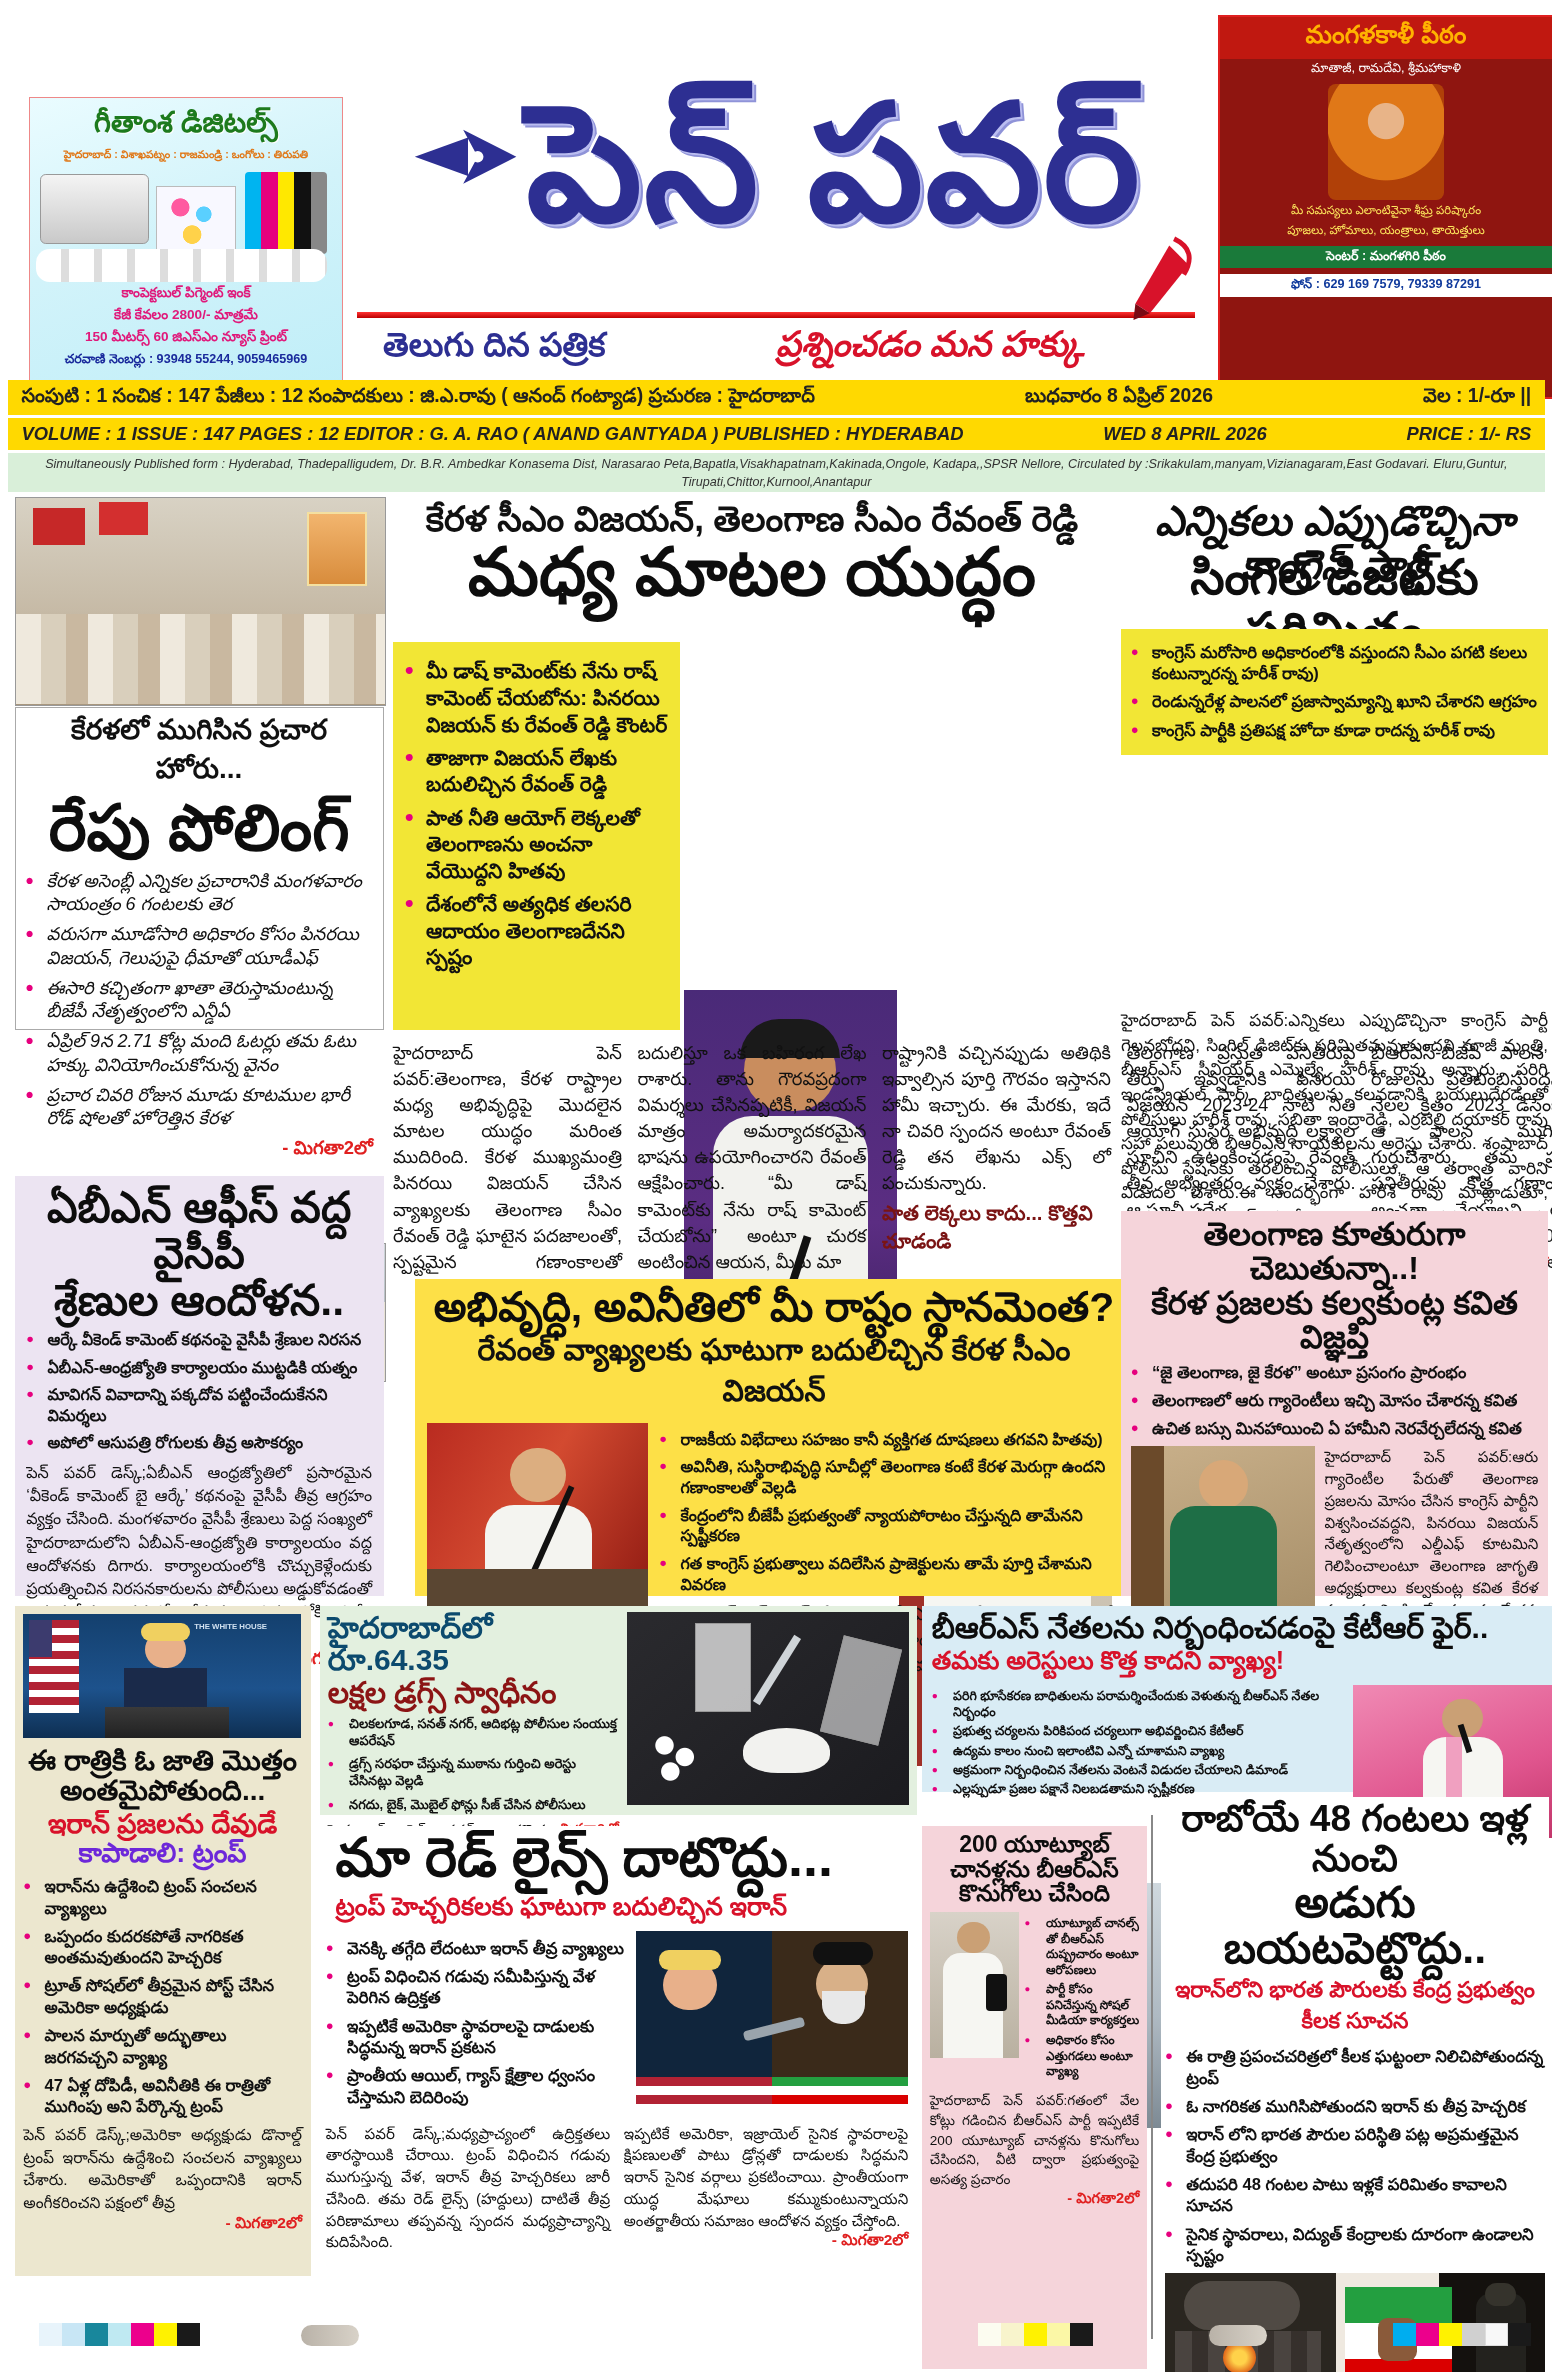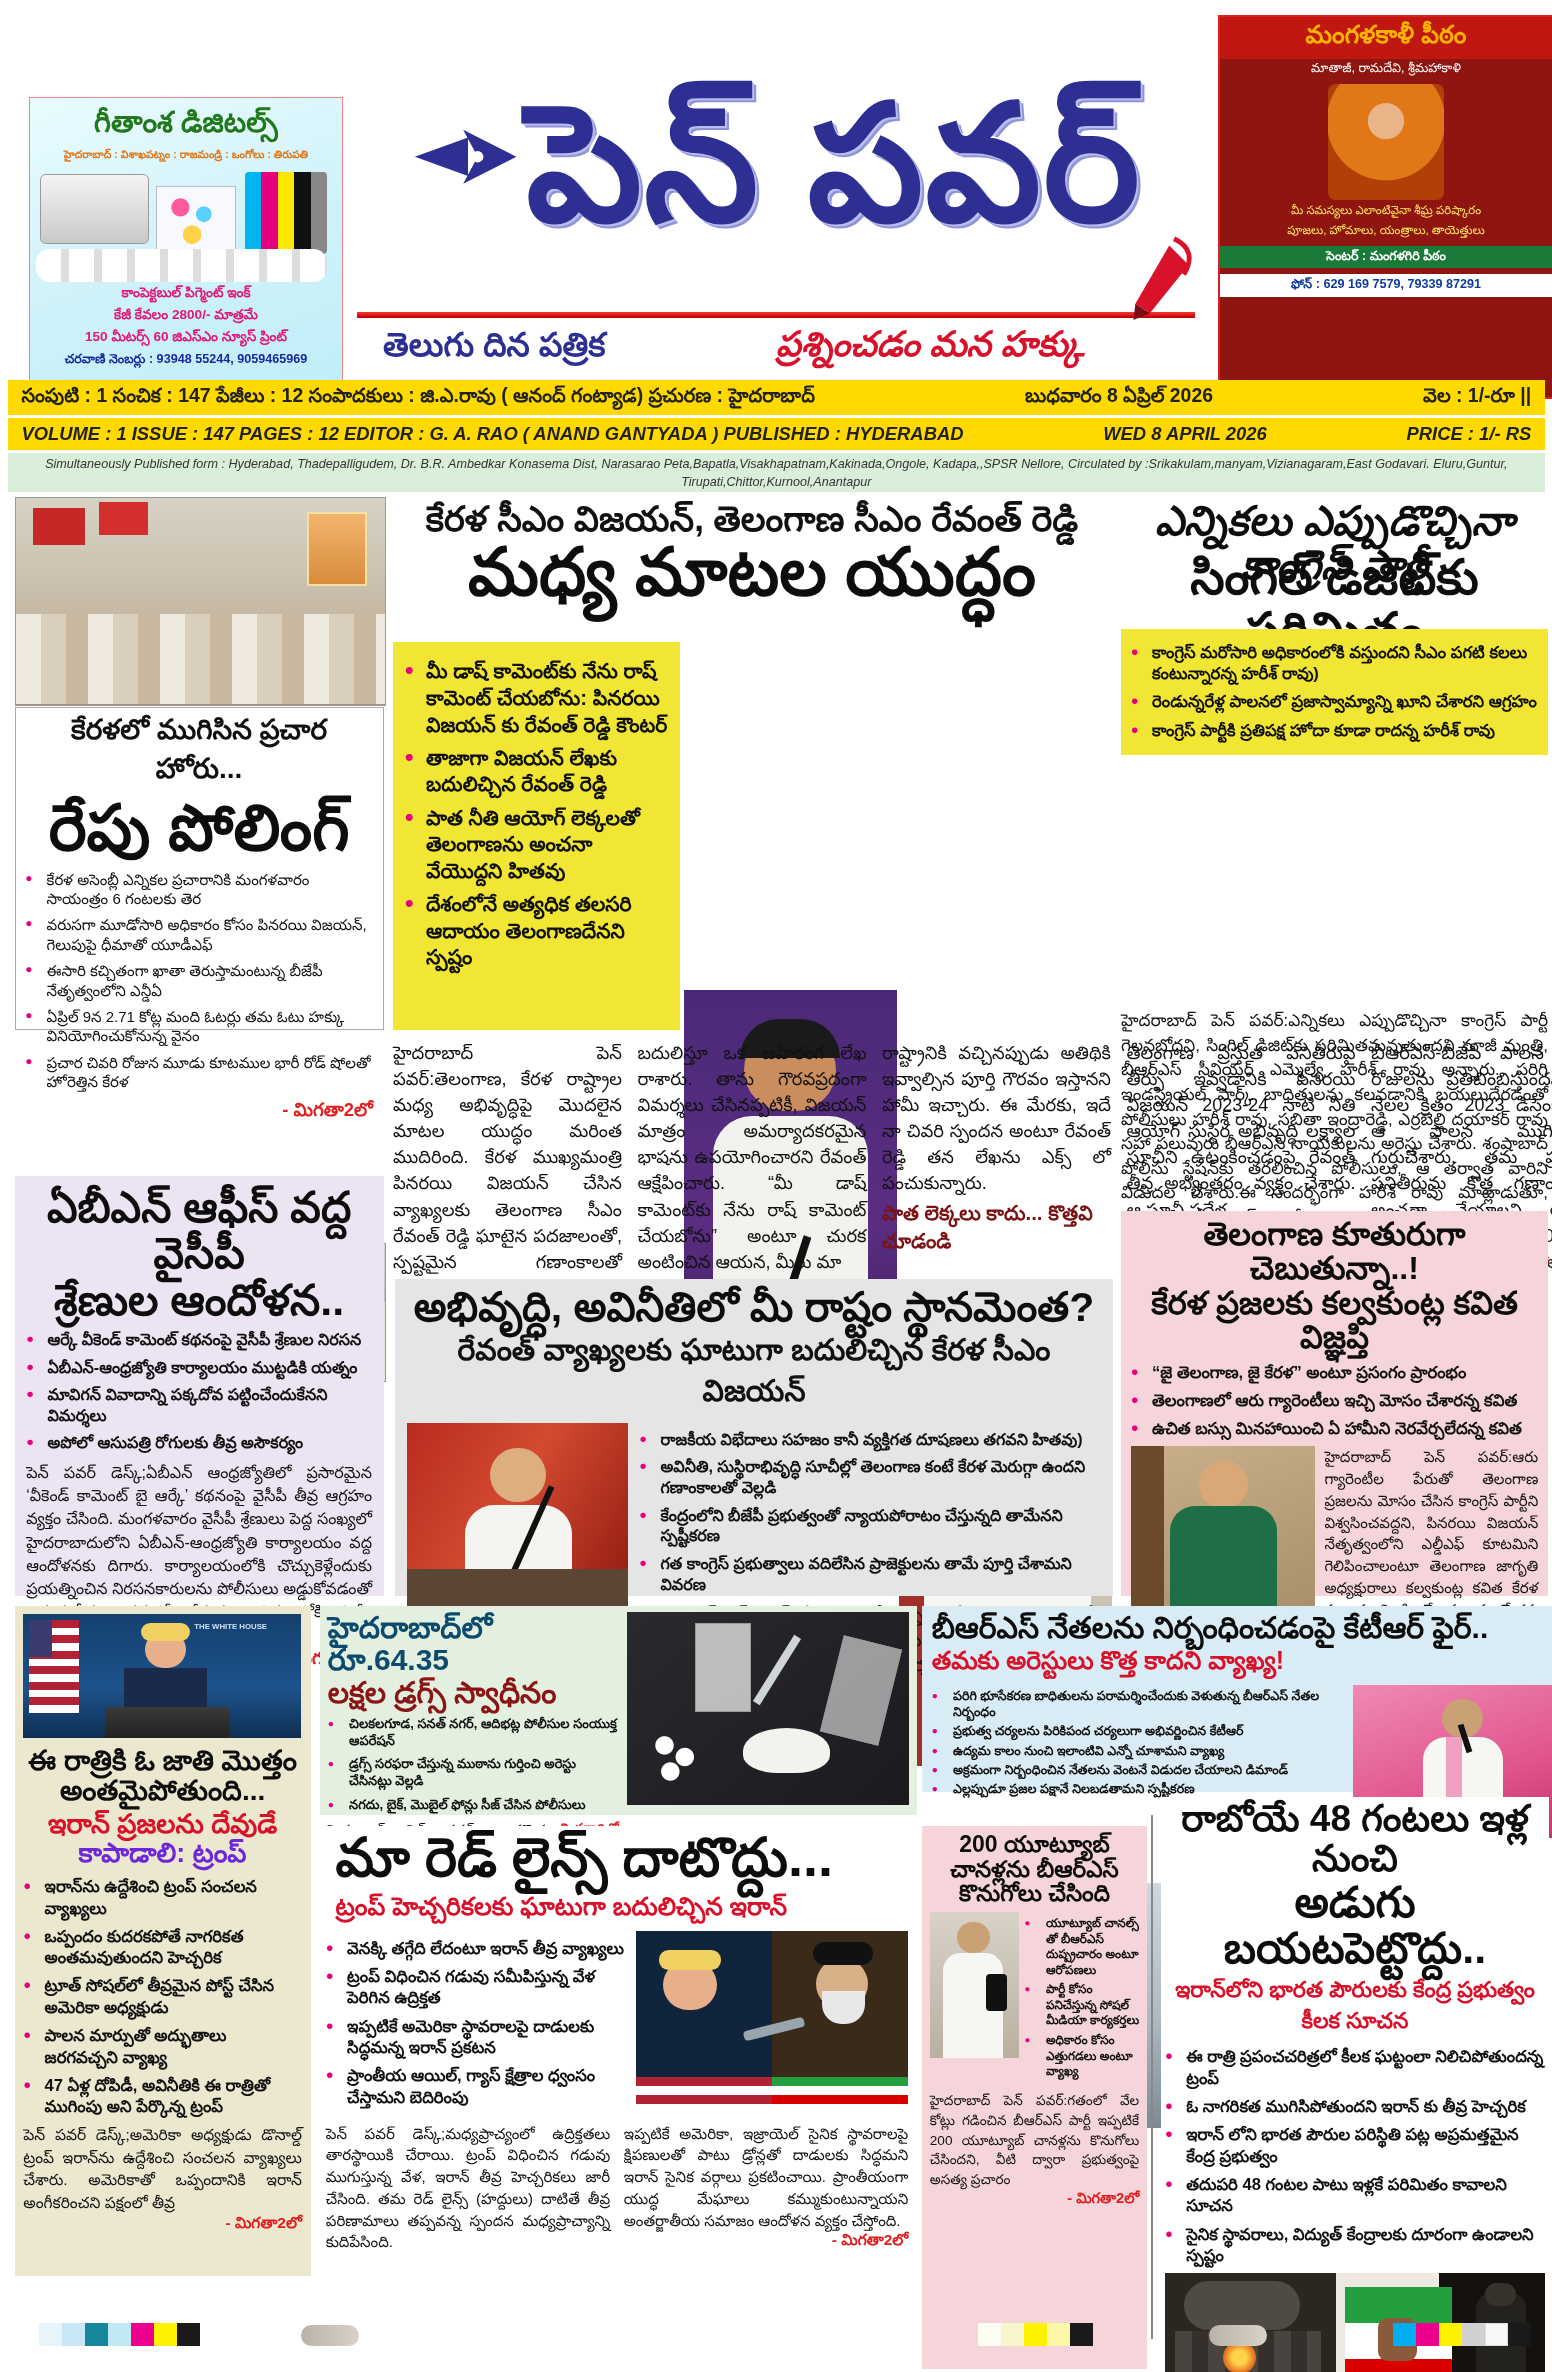--- a/index.html
+++ b/index.html
@@ -43,21 +43,21 @@
   ul.b li::before{content:"●";color:#e6007e;position:absolute;left:0;top:1px;font-size:0.8em;}
   .body{text-align:justify;line-height:1.45;}
   .more{color:#e02020;font-weight:bold;text-align:right;font-size:18.4px;}
   .vrule{width:1.9px;background:#888;}
   .photo{position:relative;overflow:hidden;}
   .s{position:absolute;}
   
   .pollbox{left:14.6px;top:707px;width:369px;height:323px;border:1px solid #aaa;background:#fff;padding:5.8px 9.7px;box-sizing:border-box;}
   .abnbox{left:14.6px;top:1176px;width:369px;height:420px;background:#ece4f2;padding:7.8px 11.6px;box-sizing:border-box;}
   .ybox{background:#f2e635;}
-  .vijbox{left:395px;top:1279px;width:718px;height:317px;background:#e5e5e5;padding:5.8px 11.6px;box-sizing:border-box;}
+  .vijbox{left:415px;top:1279px;width:718px;height:317px;background:#fde047;padding:5.8px 11.6px;box-sizing:border-box;}
   .kavbox{left:1121px;top:1211px;width:427px;height:385px;background:#f5d4da;padding:5.8px 9.7px;box-sizing:border-box;}
   .trumpbox{left:14.6px;top:1606px;width:296px;height:670px;background:#ece7cf;padding:7.8px 8.7px;box-sizing:border-box;}
   .drugbox{left:320px;top:1606px;width:597px;height:209px;background:#e3f0df;padding:5.8px 7.8px;box-sizing:border-box;display:flex;gap:7.8px;}
   .ktrbox{left:922px;top:1606px;width:659px;height:186px;background:#d9ecf5;padding:5.8px 9.7px;box-sizing:border-box;}
   .redbox{left:320px;top:1826px;width:594px;height:543px;background:#fff;padding:1.9px 5.8px;box-sizing:border-box;}
   .ytbox{left:922px;top:1826px;width:225px;height:543px;background:#f5d4da;padding:5.8px 7.8px;box-sizing:border-box;}
   .iranbox{left:1161px;top:1797px;width:388px;height:573px;background:#fff;padding:1.9px 3.9px;box-sizing:border-box;}
   .regrow{left:0;top:2319px;width:1553px;height:33px;}
   .sw{display:inline-block;width:23px;height:23px;vertical-align:top;}
   .pill{display:inline-block;width:58px;height:21.3px;border-radius:10.7px;background:linear-gradient(90deg,#b9b2a8,#d8d2c8);vertical-align:top;}
@@ -125,21 +125,21 @@
   <div class="abs photo" style="left:14.6px;top:497px;width:369px;height:207px;background:linear-gradient(180deg,#d8d2c4 0%,#c6baa6 55%,#a8977e 100%);border:1px solid #999;">
     <div class="s" style="left:17.5px;top:9.7px;width:52px;height:37px;background:#c62828;"></div>
     <div class="s" style="left:83px;top:3.9px;width:49px;height:33px;background:#d32f2f;"></div>
     <div class="s" style="left:291px;top:13.6px;width:56px;height:70px;background:linear-gradient(180deg,#f2b56e,#d88c3c);border:2.9px solid #f4e0a0;"></div>
     <div class="s" style="left:0;top:116px;width:369px;height:90px;background:repeating-linear-gradient(90deg,#efe9dd 0 25px,#d9cfbc 25px 50px,#c9b8a0 50px 72px);"></div>
   </div>
 
   <div class="abs pollbox">
     <div class="kick" style="font-size:28px;">కేరళలో ముగిసిన ప్రచార హోరు...</div>
     <div class="hl" style="font-size:64px;margin:1.9px 0 5.8px;">రేపు పోలింగ్</div>
-    <ul class="b" style="font-size:15px;">
+    <ul class="b" style="font-size:18px;font-style:italic;">
       <li>కేరళ అసెంబ్లీ ఎన్నికల ప్రచారానికి మంగళవారం సాయంత్రం 6 గంటలకు తెర</li>
       <li>వరుసగా మూడోసారి అధికారం కోసం పినరయి విజయన్, గెలుపుపై ధీమాతో యూడీఎఫ్</li>
       <li>ఈసారి కచ్చితంగా ఖాతా తెరుస్తామంటున్న బీజేపీ నేతృత్వంలోని ఎన్డీఏ</li>
       <li>ఏప్రిల్ 9న 2.71 కోట్ల మంది ఓటర్లు తమ ఓటు హక్కు వినియోగించుకోనున్న వైనం</li>
       <li>ప్రచార చివరి రోజున మూడు కూటముల భారీ రోడ్ షోలతో హోరెత్తిన కేరళ</li>
     </ul>
     <div class="more">- మిగతా2లో</div>
   </div>
 
   <div class="abs photo" style="left:14.6px;top:1034px;width:369px;height:137px;background:linear-gradient(180deg,#cfd6da,#9aa4ac);border:1px solid #999;">

